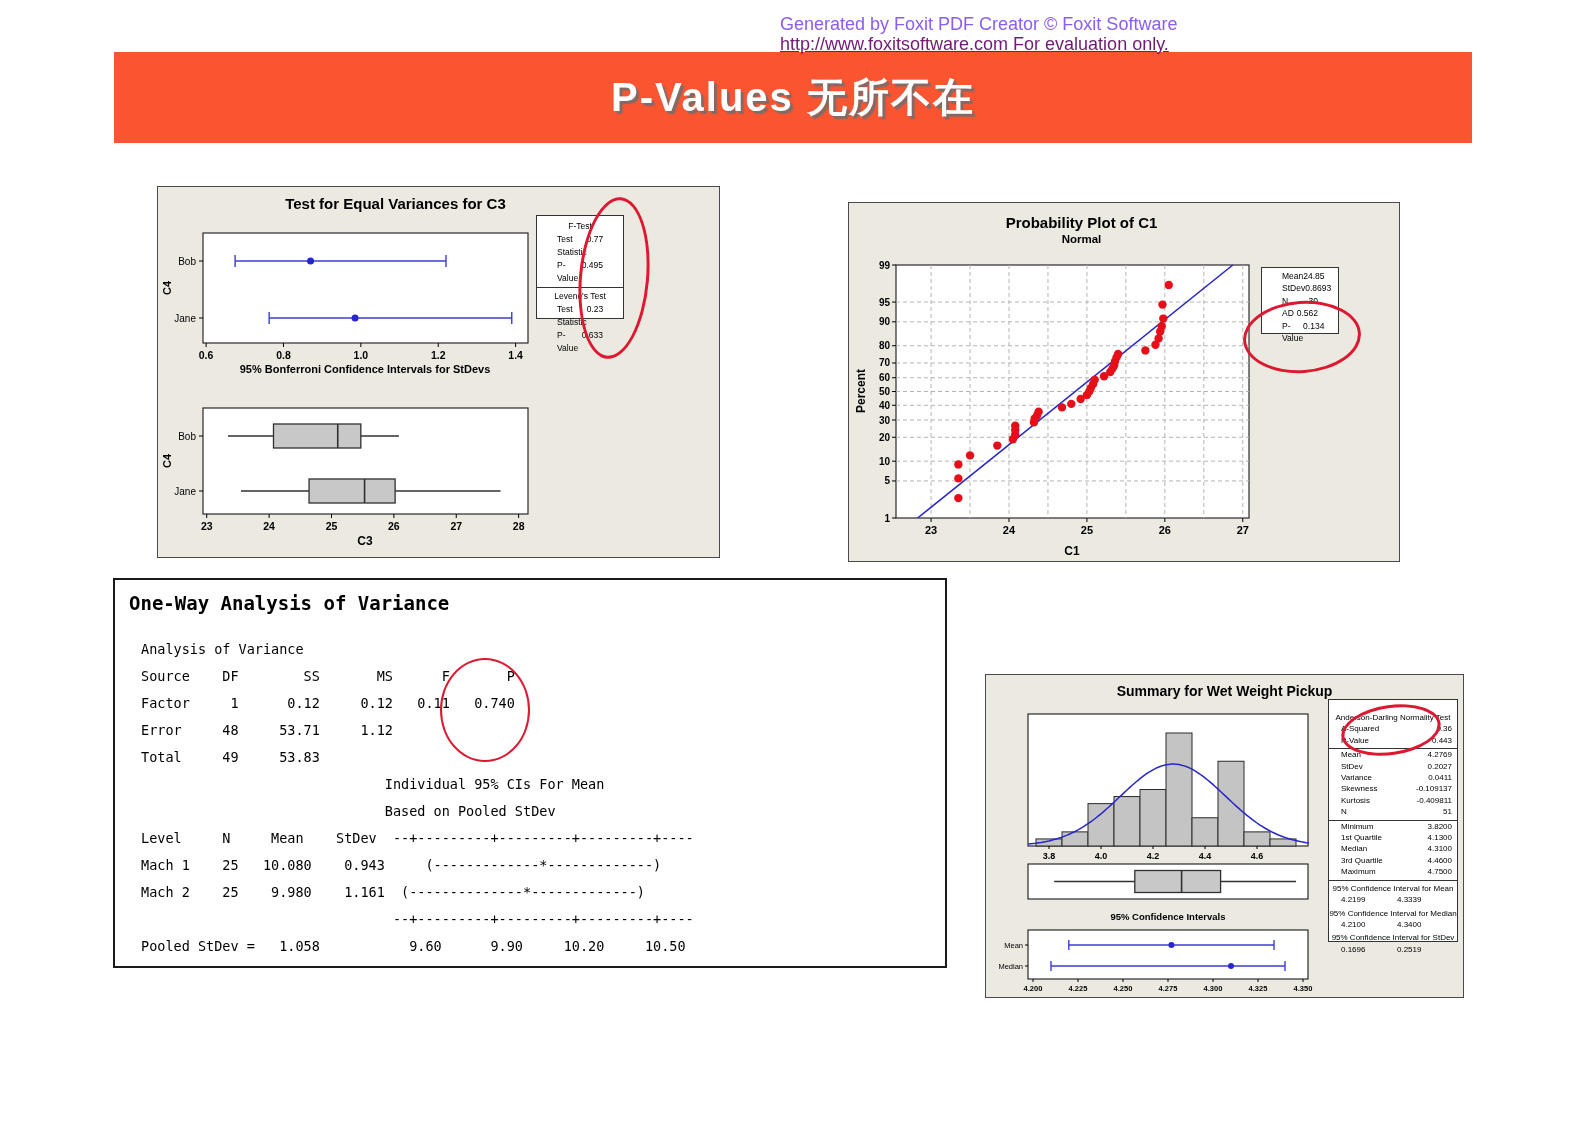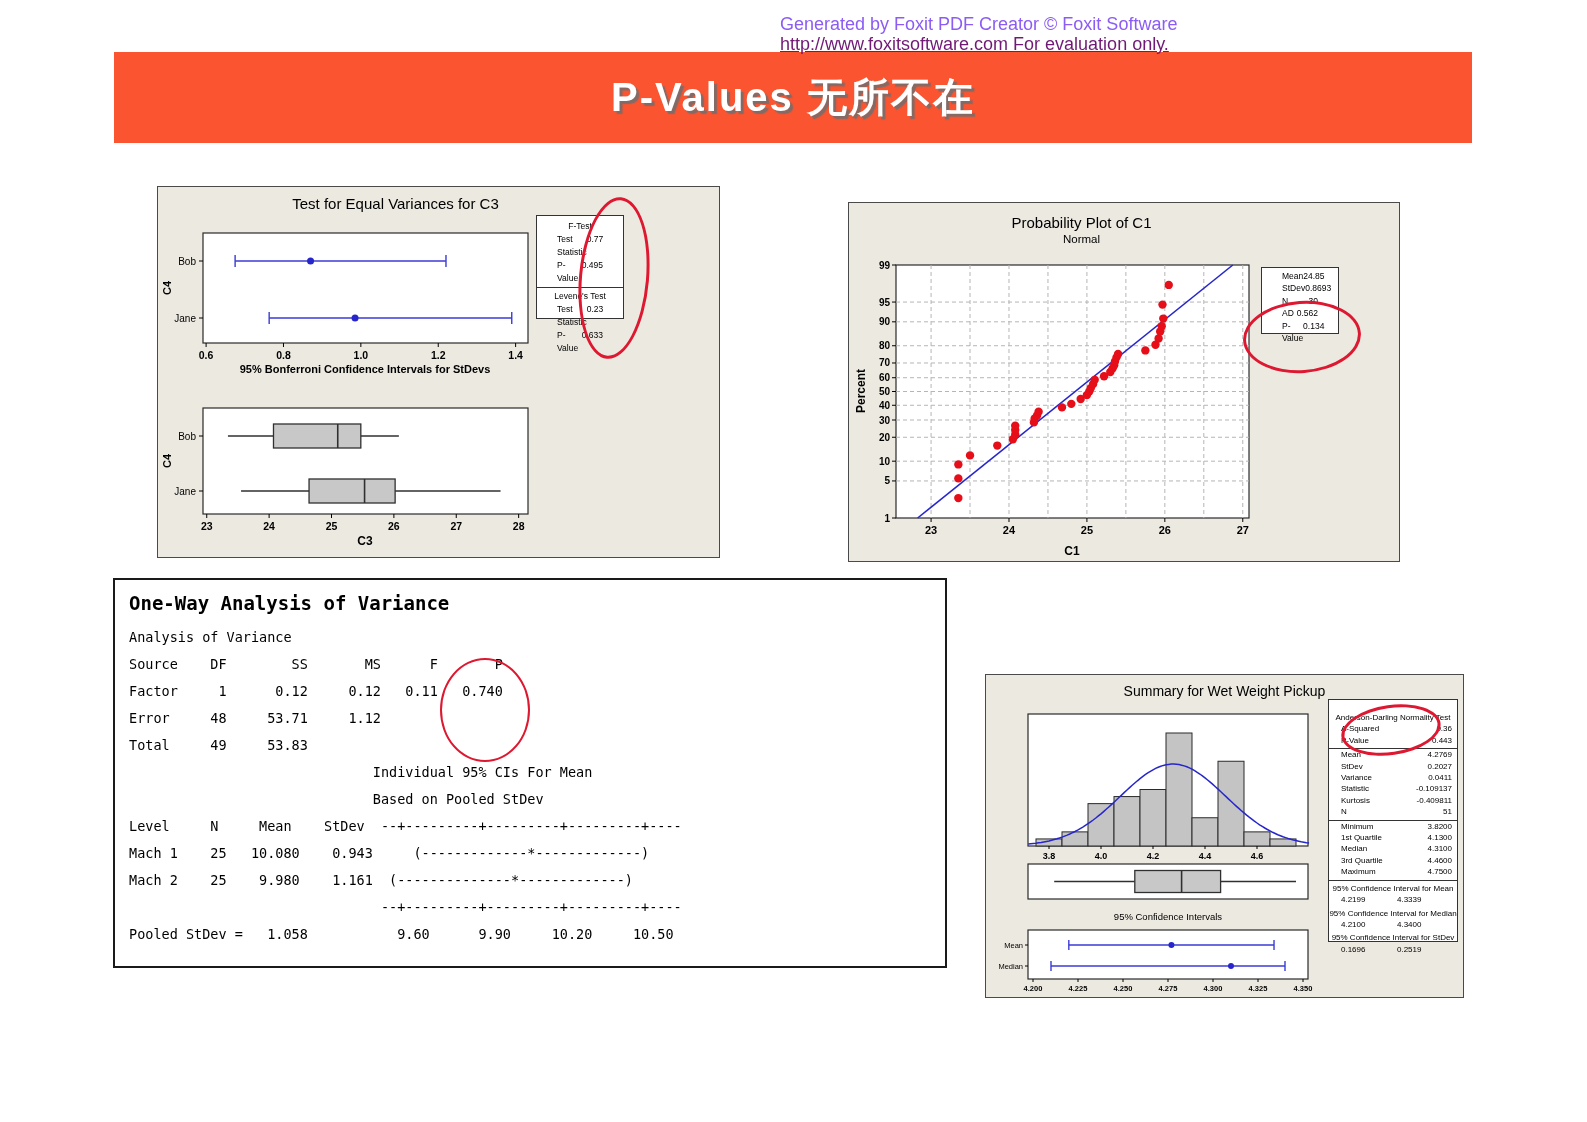--- a/index.html
+++ b/index.html
@@ -8,34 +8,34 @@
        font-family:"Liberation Sans",sans-serif;overflow:hidden;color:#000}
   .watermark{position:absolute;left:780px;top:14px;font-size:18px;line-height:20px;z-index:5;white-space:nowrap}
   .wm1{color:#8b5cf6}
   .wm2{color:#701a75;text-decoration:underline}
   .banner{position:absolute;left:114px;top:52px;width:1358px;height:91px;background:#fa5431}
   .banner-title{position:absolute;left:0;top:0;width:100%;height:91px;line-height:91px;text-align:center;
       color:#fff;font-size:40px;font-weight:bold;letter-spacing:2px;
       text-shadow:3px 3px 1px rgba(110,110,110,.85);white-space:nowrap}
   .panel{position:absolute;background:#ece9e0;border:1px solid #4a4a4a}
   .panel-white{position:absolute;background:#fff;border:2px solid #1a1a1a}
-  .ptitle{position:absolute;text-align:center;font-weight:normal}
+  .ptitle{position:absolute;text-align:center;font-weight:bold}
   .statbox{position:absolute;background:#fff;border:1px solid #333}
   .statbox .hdr{text-align:center;padding-top:2px}
   .statbox .sec.divided{border-top:1px solid #333;margin-top:2px}
   .statbox .row{display:flex;justify-content:space-between;padding:0 20px}
   .statbox .row.pair{justify-content:flex-start;padding-left:13px}
   .statbox .row.pair span:first-child{min-width:56px}
   #statbox-ev{left:378px;top:28px;width:88px;height:104px;font-size:8.5px;line-height:13px;padding-top:2px}
   #statbox-pp{left:412px;top:64px;width:78px;height:67px;font-size:8.5px;line-height:12.4px;padding-top:2px}
   #statbox-sum{left:342px;top:24px;width:130px;height:243px;font-size:8px;line-height:11.4px;padding-top:10px}
   #statbox-sum .row{padding:0 5px 0 12px}
   .redellipse{position:absolute;border:3px solid #dd1830;border-radius:50%;background:transparent;pointer-events:none;z-index:4}
   #anova-title{position:absolute;left:14px;top:12px;font-family:"DejaVu Sans Mono",monospace;font-size:19px;font-weight:bold}
-  #anova-pre{position:absolute;left:14px;top:44px;margin:0;font-family:"DejaVu Sans Mono",monospace;
+  #anova-pre{position:absolute;left:14px;top:44px;margin:12px;font-family:"DejaVu Sans Mono",monospace;
              font-size:13.5px;line-height:27px;white-space:pre}
   svg{position:absolute;left:0;top:0}
   svg text{font-family:"Liberation Sans",sans-serif}
 </style>
 </head>
 <body>
 
 <div class="watermark">
   <div class="wm1">Generated by Foxit PDF Creator © Foxit Software</div>
   <div class="wm2">http://www.foxitsoftware.com   For evaluation only.</div>
@@ -365,21 +365,21 @@
         </div>
         <div class="row">
           <span>StDev</span>
           <span>0.2027</span>
         </div>
         <div class="row">
           <span>Variance</span>
           <span>0.0411</span>
         </div>
         <div class="row">
-          <span>Statistic</span>
+          <span>Skewness</span>
           <span>-0.109137</span>
         </div>
         <div class="row">
           <span>Kurtosis</span>
           <span>-0.409811</span>
         </div>
         <div class="row">
           <span>N</span>
           <span>51</span>
         </div>

